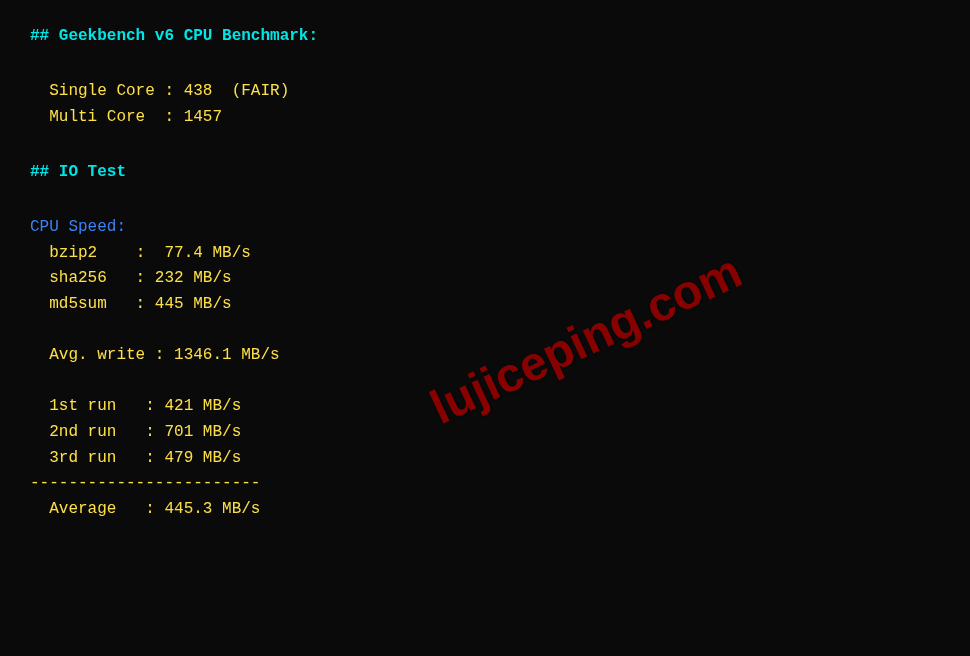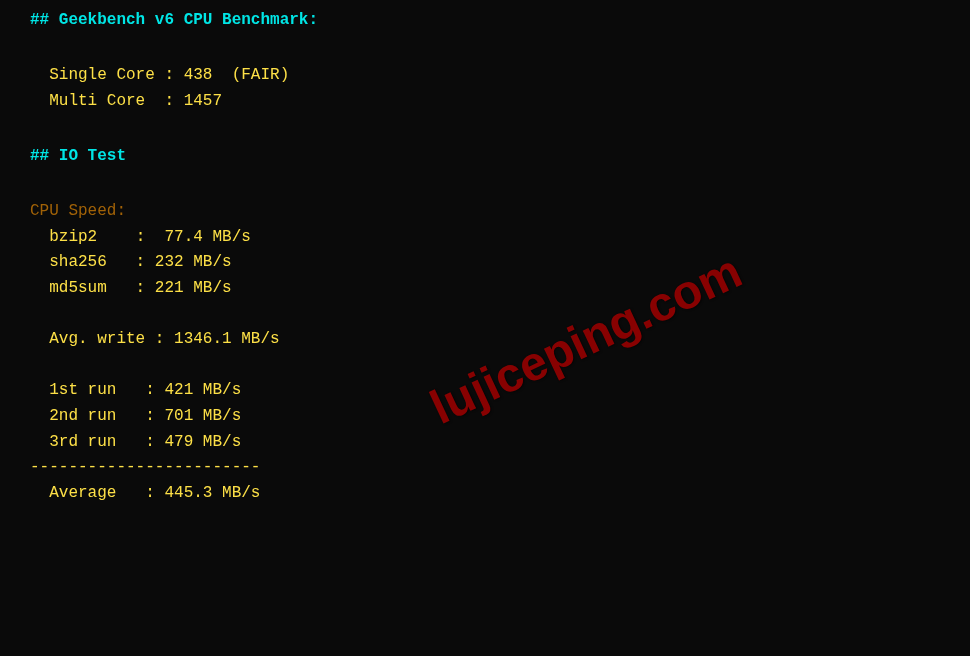--- a/index.html
+++ b/index.html
@@ -13,27 +13,27 @@
       width: 970px;
       height: 656px;
       overflow: hidden;
       font-family: 'Courier New', Courier, monospace;
       font-size: 16px;
       color: #e0e0e0;
       position: relative;
     }
 
     .terminal {
-      padding: 4px 30px;
+      padding: 20px 30px;
       line-height: 1.6;
       position: relative;
     }
 
     .cyan {
-      color: #a16207;
+      color: #3b82f6;
     }
 
     .white {
       color: #fde047;
     }
 
     .section-heading {
       color: #00e5e5;
       font-weight: bold;
       margin-bottom: 4px;
@@ -74,21 +74,21 @@
   <span class="line cyan section-heading">## Geekbench v6 CPU Benchmark:</span>
   <span class="blank"></span>
   <span class="line white">  <span>Single Core</span> : <span>438</span>  <span>(FAIR)</span></span>
   <span class="line white">  <span>Multi Core</span>  : <span>1457</span></span>
   <span class="blank"></span>
   <span class="line cyan section-heading">## IO Test</span>
   <span class="blank"></span>
   <span class="line cyan">CPU Speed:</span>
   <span class="line white">  <span>bzip2</span>    :  <span>77.4 MB/s</span></span>
   <span class="line white">  <span>sha256</span>   : <span>232 MB/s</span></span>
-  <span class="line white">  <span>md5sum</span>   : <span>221 MB/s</span></span>
+  <span class="line white">  <span>md5sum</span>   : <span>445 MB/s</span></span>
   <span class="blank"></span>
   <span class="line white">  <span>Avg. write</span> : <span>1346.1 MB/s</span></span>
   <span class="blank"></span>
   <span class="line white">  <span>1st run</span>   : <span>421 MB/s</span></span>
   <span class="line white">  <span>2nd run</span>   : <span>701 MB/s</span></span>
   <span class="line white">  <span>3rd run</span>   : <span>479 MB/s</span></span>
   <span class="line white">------------------------</span>
   <span class="line white">  <span>Average</span>   : <span>445.3 MB/s</span></span>
 
 </div>

